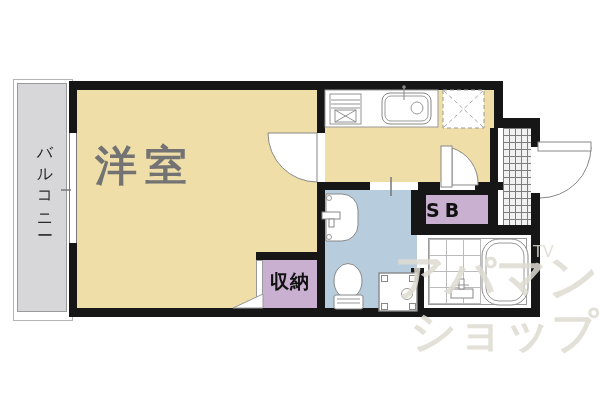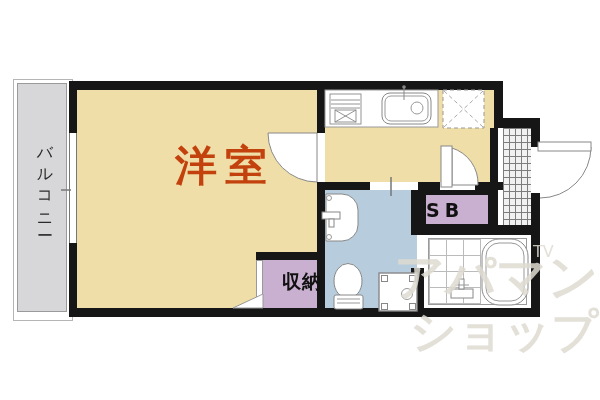--- a/index.html
+++ b/index.html
@@ -46,27 +46,27 @@
   .w-genkan-left{left:490px;top:128px;width:8px;height:107px;}
   .w-topright-v{left:494px;top:81px;width:9px;height:47px;}
   .w-entry-top{left:494px;top:118px;width:46px;height:10px;}
   .w-right-up{left:531px;top:118px;width:9px;height:29px;}
   .w-right-low{left:531px;top:193px;width:9px;height:124px;}
   .w-bath-top{left:411px;top:225px;width:129px;height:10px;}
   .w-washroom-right{left:411px;top:268px;width:13px;height:48px;}
   .w-sb-left{left:411px;top:190px;width:10px;height:45px;}
   .w-closet-top{left:256px;top:252px;width:61px;height:8px;}
   
-  .room-label{left:95px;top:141px;width:180px;text-align:right;color:#c2410c;
+  .room-label{left:95px;top:141px;width:180px;text-align:left;color:#737373;
      font-size:42px;line-height:49px;font-weight:600;letter-spacing:8px;}
   .room-label .sz{letter-spacing:4px;}
   .balcony-label{left:34px;top:134px;height:130px;writing-mode:vertical-rl;text-orientation:upright;
      color:#2a2a2a;font-size:16px;letter-spacing:5px;font-weight:500;}
   .closet-label{left:263px;top:260px;width:54px;height:44px;display:flex;align-items:center;justify-content:center;
-     color:#111;font-size:19px;font-weight:600;letter-spacing:1px;padding-left:12px;}
+     color:#111;font-size:19px;font-weight:600;letter-spacing:1px;}
   .sb-label{color:#111;font-size:19px;font-weight:600;letter-spacing:5px;}
   
   .wm{color:var(--watermark);font-weight:700;pointer-events:none;white-space:nowrap;}
   .wm1{left:394px;top:244px;font-size:50px;}
   .wm-tm{left:533px;top:242px;font-size:16px;font-weight:400;}
   .wm2{left:410px;top:301px;font-size:46px;}
   svg.overlay{position:absolute;left:0;top:0;pointer-events:none;}
 </style>
 </head>
 <body>

